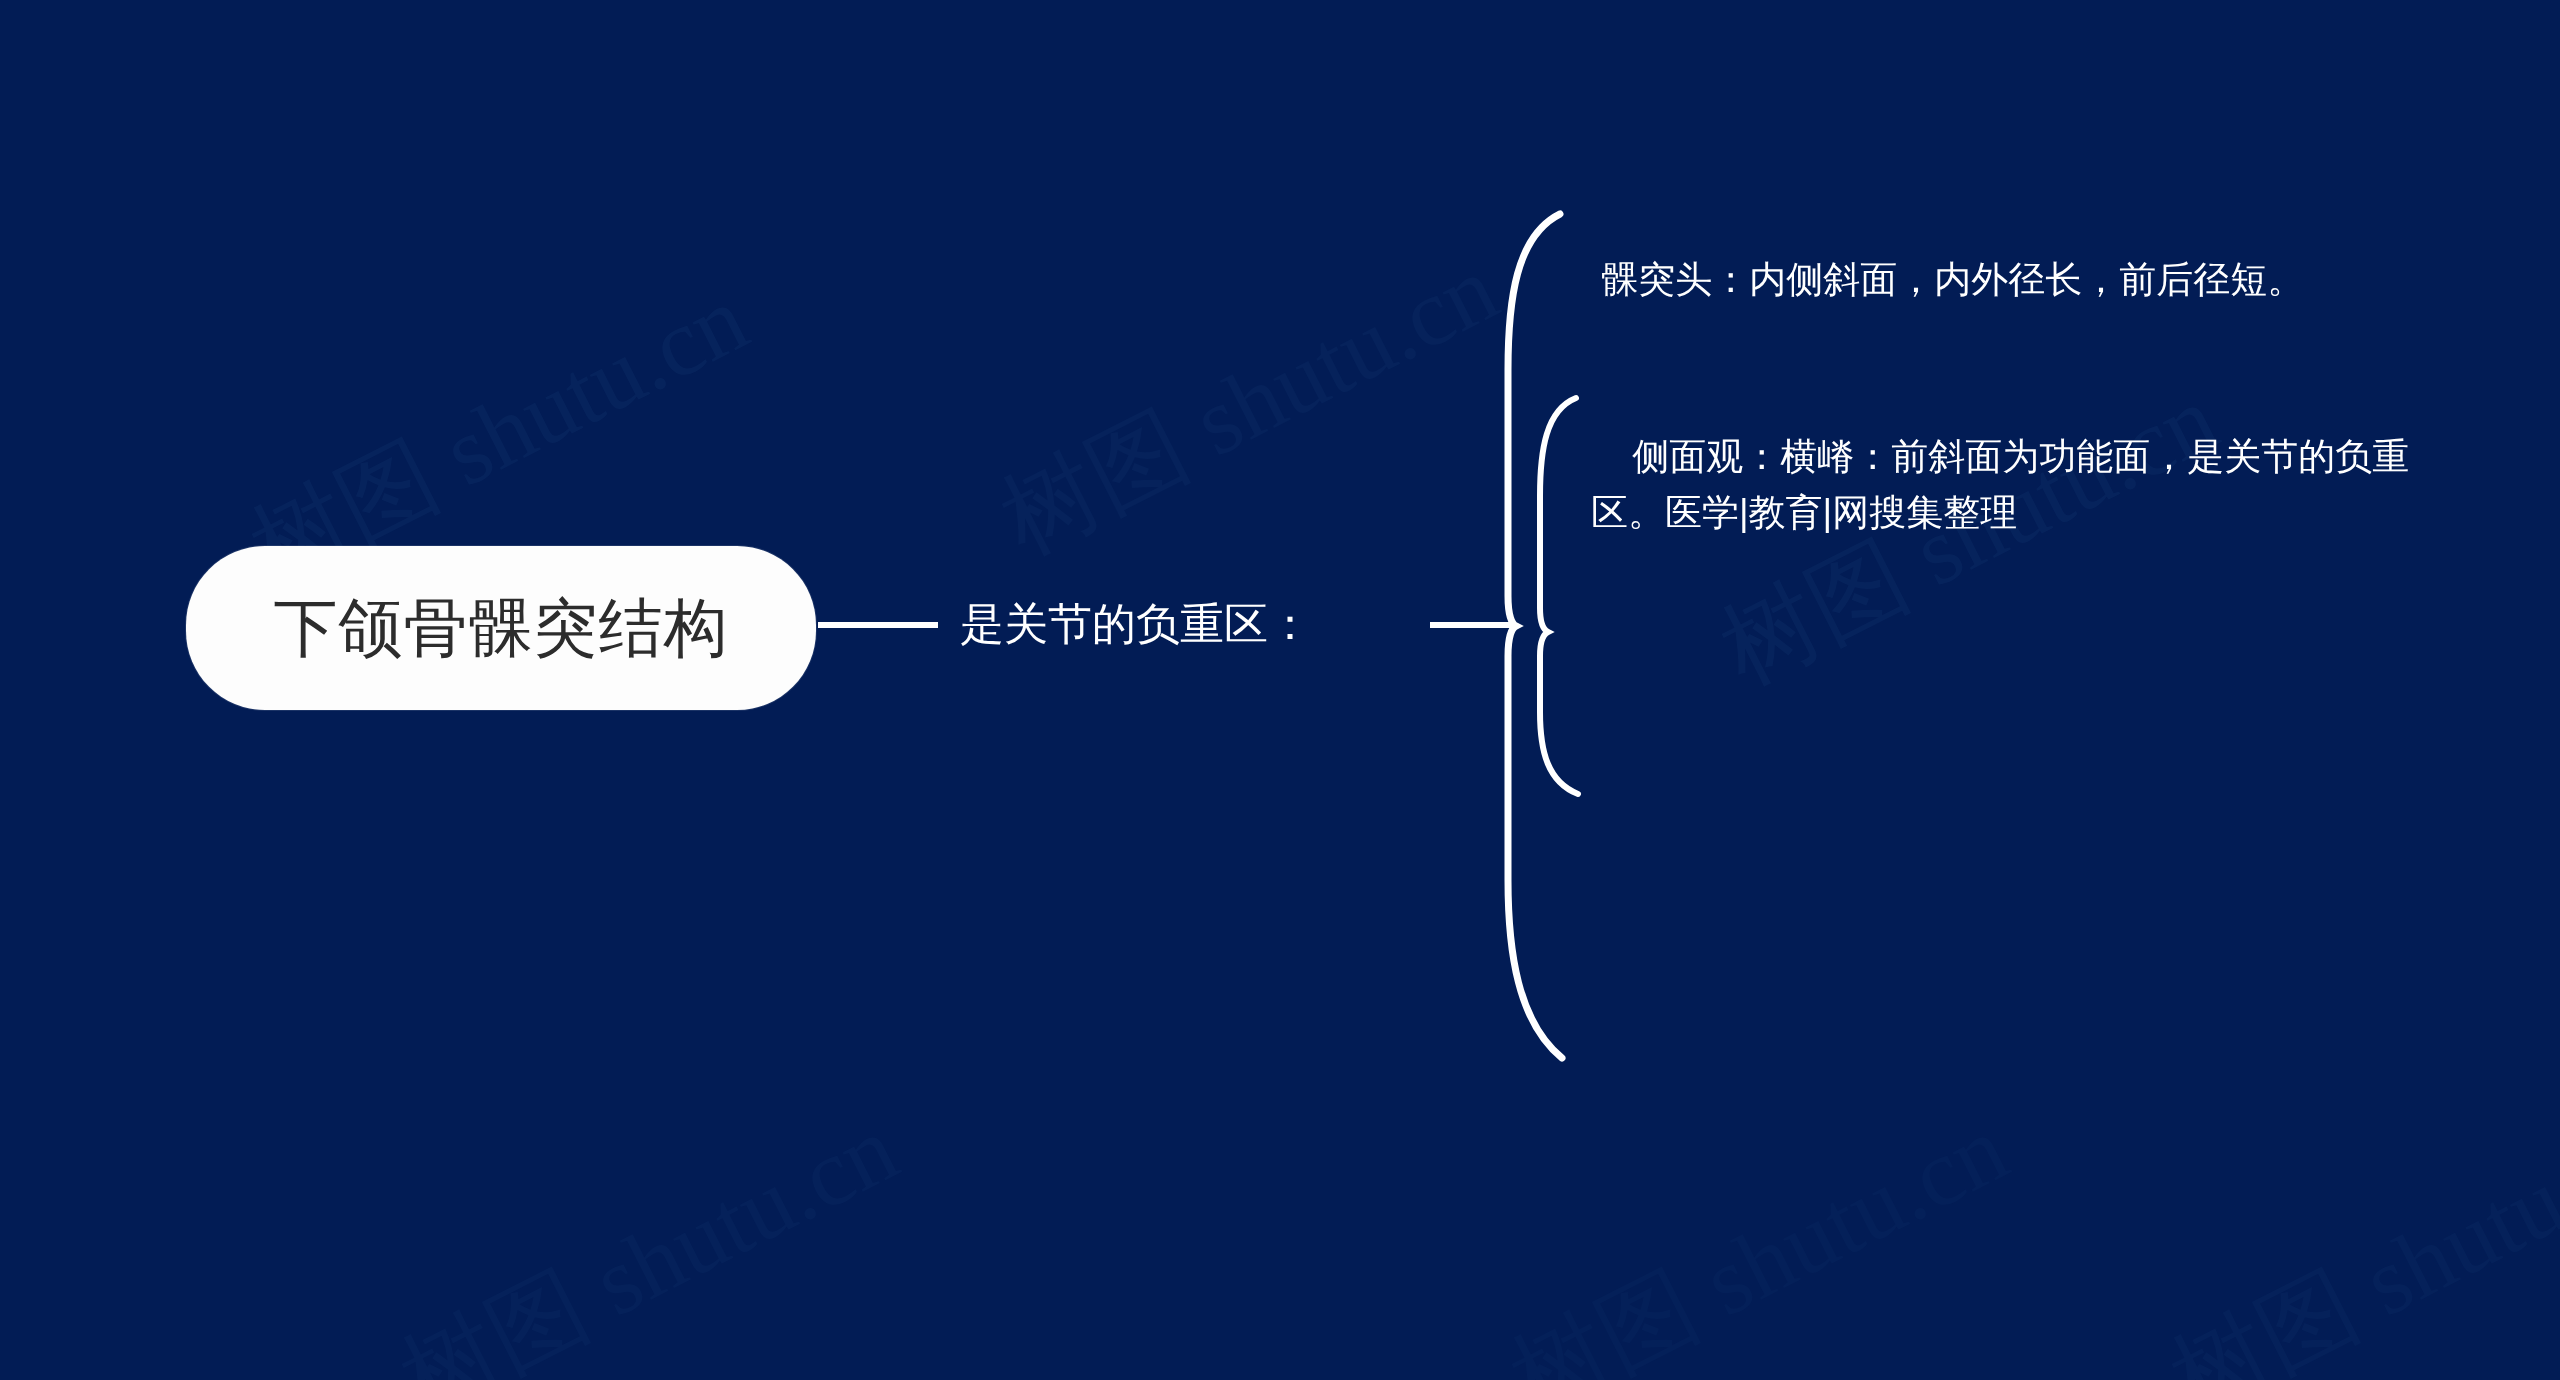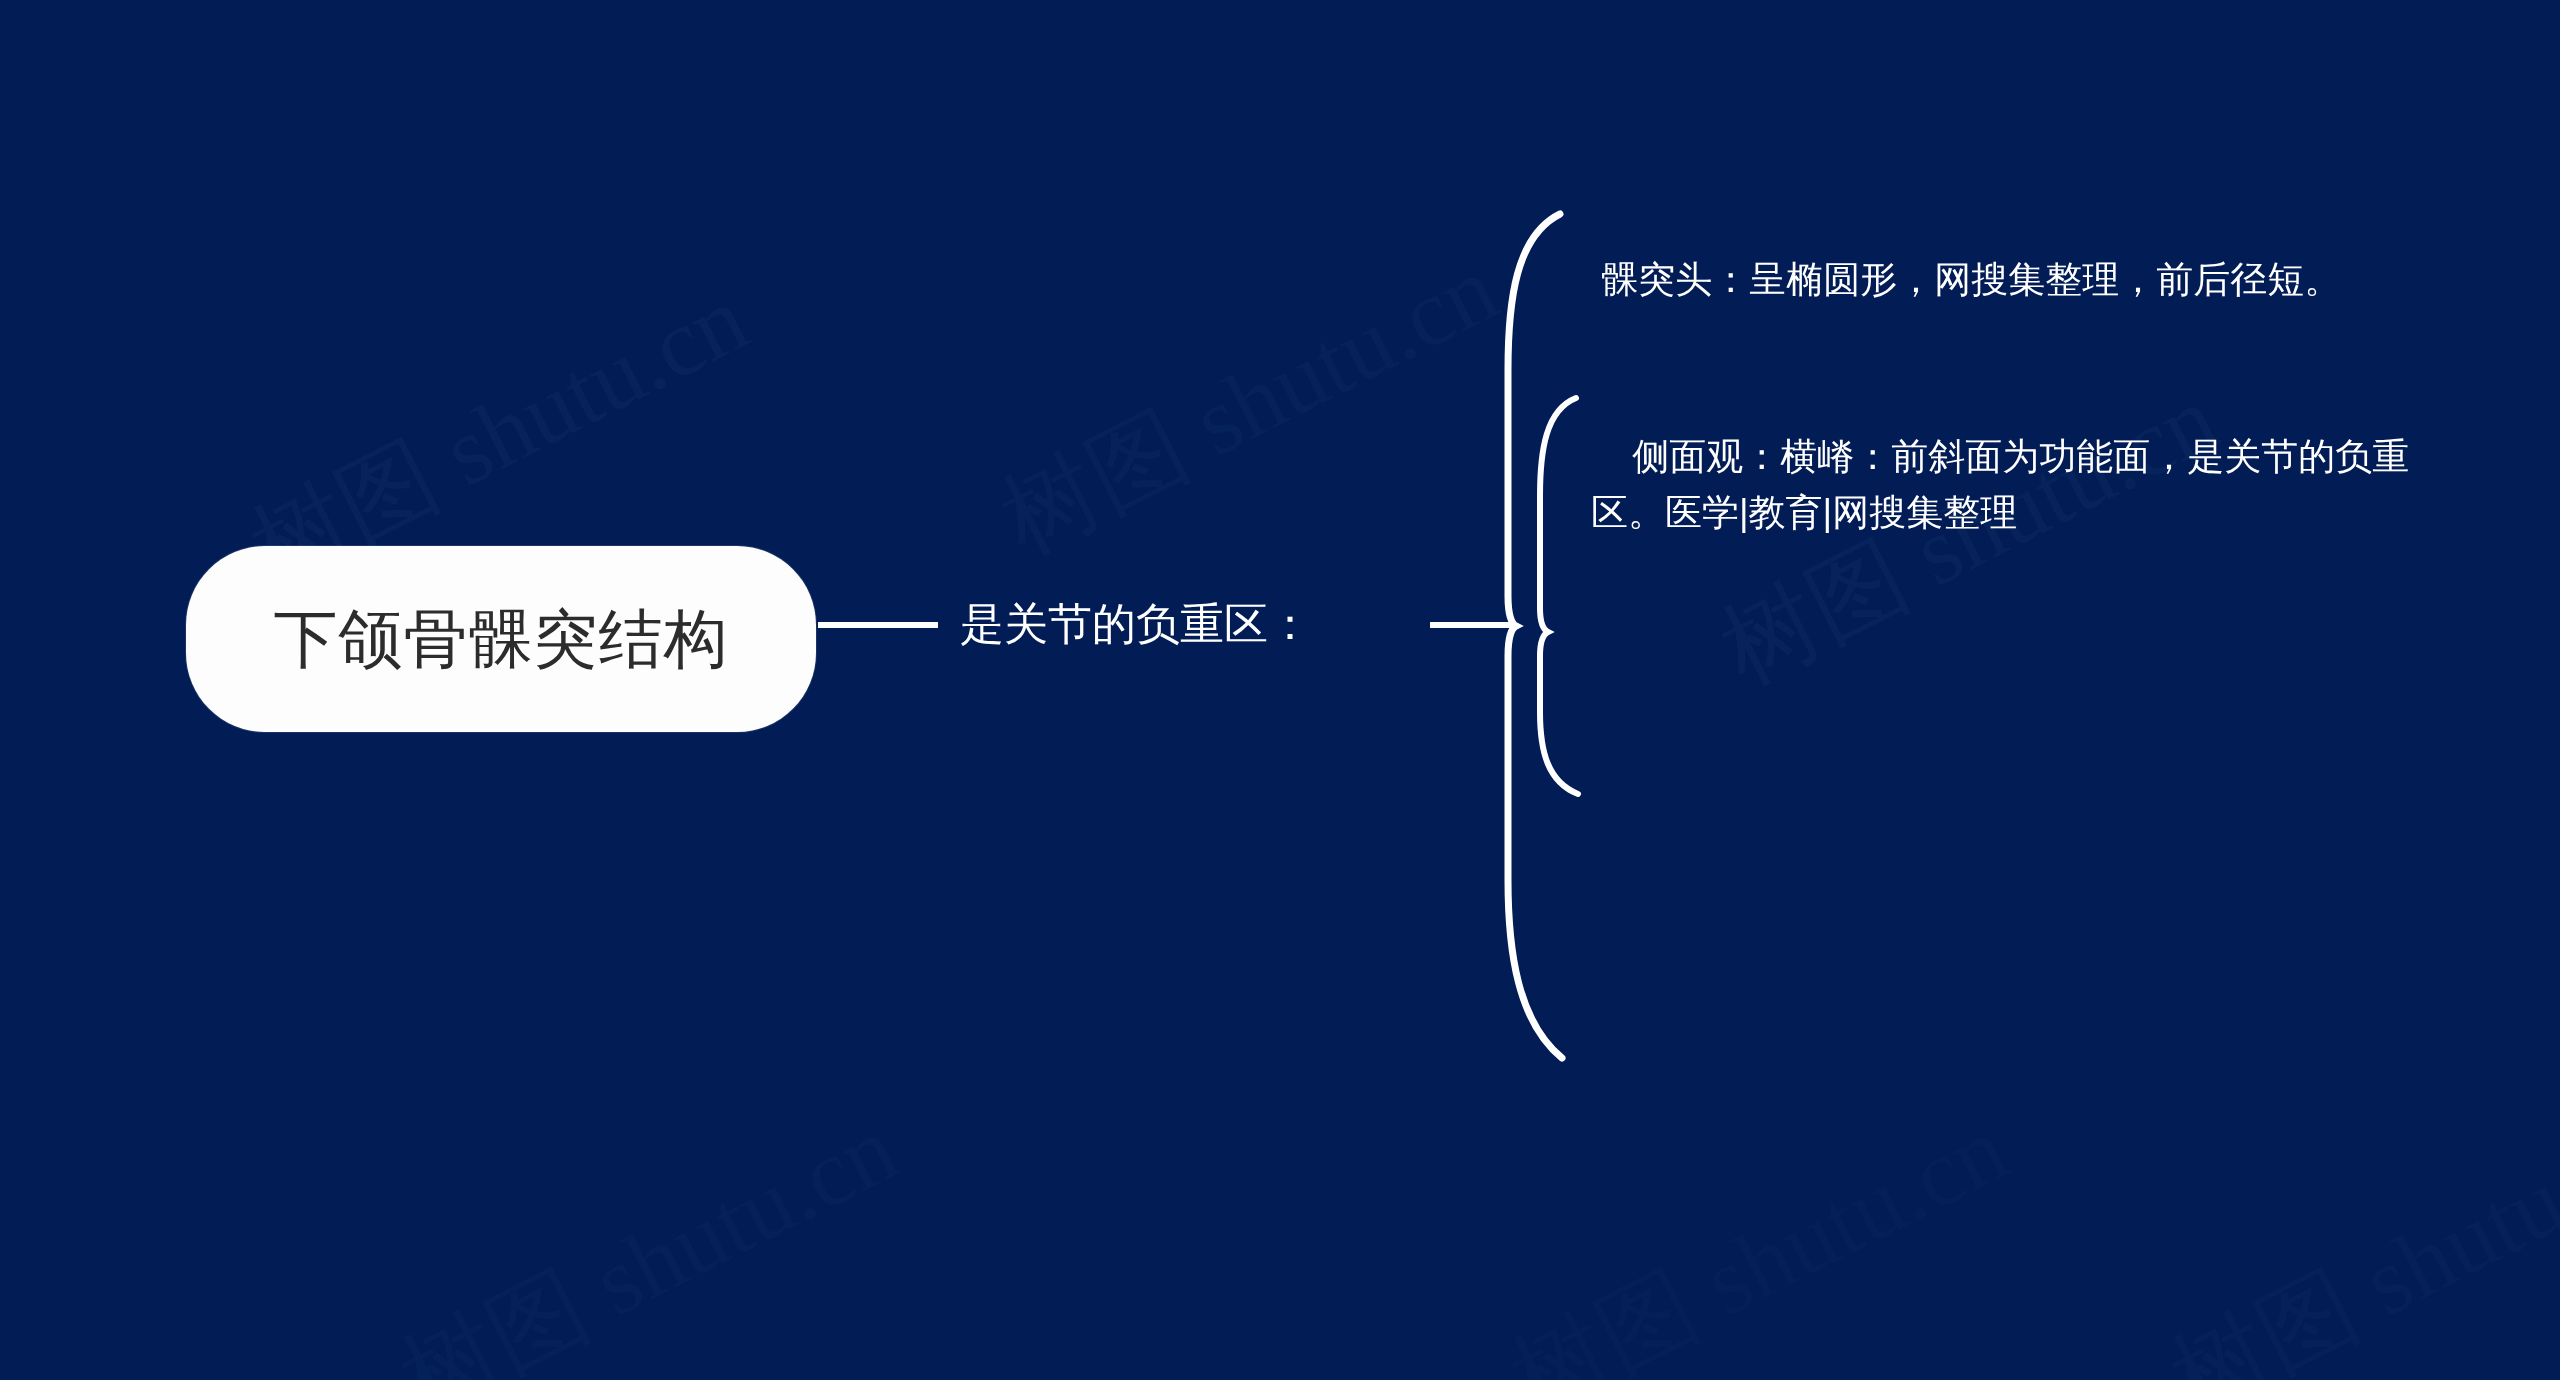--- a/index.html
+++ b/index.html
@@ -39,21 +39,21 @@
     z-index: 2;
     pointer-events: none;
   }
 
   
   #root-node {
     position: absolute;
     left: 186px;
     top: 546px;
     width: 630px;
-    height: 186px;
+    height: 164px;
     background: #fdfdfd;
     border-radius: 79px;
     box-shadow: 0 0 0 1px rgba(255,255,255,0.10);
     display: flex;
     align-items: center;
     justify-content: center;
     z-index: 4;
   }
   #root-label {
     color: #2c2c2c;
@@ -133,19 +133,19 @@
 
   <div id="root-node" style="background: rgb(253, 253, 253);">
     <span id="root-label" style="color: rgb(44, 44, 44);">下颌骨髁突结构</span>
   </div>
 
   <div id="branch-node">
     <span id="branch-label" style="color: rgb(255, 255, 255);">是关节的负重区：</span>
   </div>
 
   <div class="leaf" id="leaf-0" style="color: rgb(255, 255, 255);">
-    <span>髁突头：呈椭圆形，网搜集整理，前后径短。</span>
+    <span>髁突头：内侧斜面，内外径长，前后径短。</span>
   </div>
   <div class="leaf" id="leaf-1" style="color: rgb(255, 255, 255); margin-left: 31px;">
     <span>侧面观：横嵴：前斜面为功能面，是关节的负重区。医学|教育|网搜集整理</span>
   </div>
 
 </div>
 
 </body></html>

